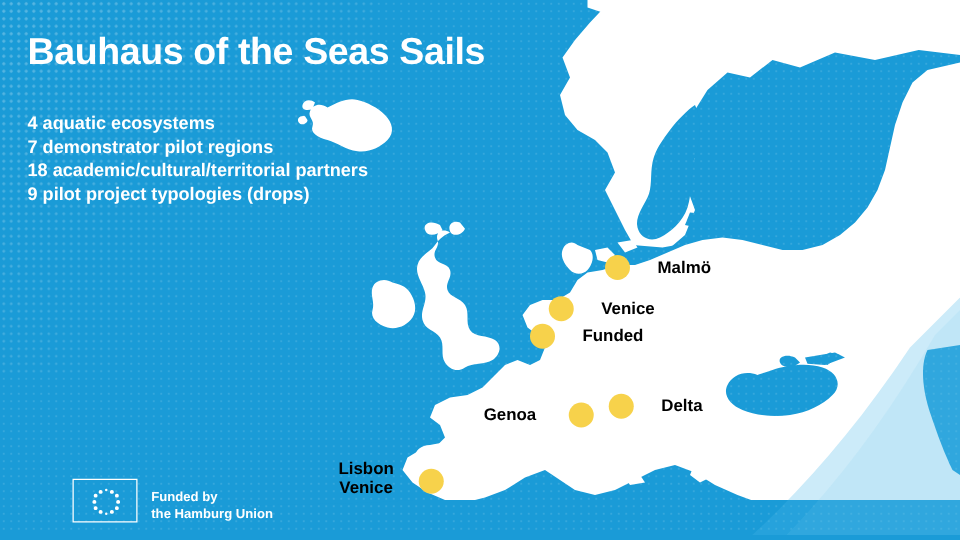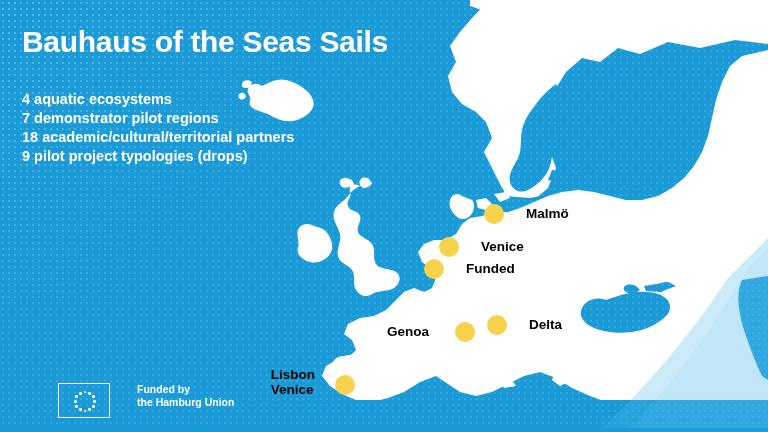--- a/index.html
+++ b/index.html
@@ -41,21 +41,21 @@
     font-stretch:condensed;
   }
   .facts{
     position:absolute;left:22px;top:90px;
     color:#ffffff;font-size:14.5px;font-weight:bold;line-height:19px;
   }
   .facts div{white-space:nowrap;}
   
   .eu{
     position:absolute;left:12px;top:383px;
-    display:flex;align-items:flex-start;gap:27px;padding-left:46px;
+    display:flex;align-items:flex-end;gap:11px;padding-left:46px;
   }
   .eu-flag{
     width:52px;height:35px;border:1.5px solid #ffffff;
     position:relative;box-sizing:border-box;
   }
   .eu-star{
     position:absolute;width:2.6px;height:2.6px;background:#ffffff;border-radius:50%;
   }
   .eu-text{
     color:#ffffff;font-size:10.5px;font-weight:bold;line-height:13px;
@@ -66,21 +66,21 @@
   .dot{
     position:absolute;border-radius:50%;background:#f7d24b;
     width:20px;height:20px;left:0;top:0;
   }
   .mlabel{
     position:absolute;color:#000000;font-size:13.5px;font-weight:bold;
     white-space:nowrap;line-height:15px;margin-left:16px;
   }
   .mlabel.right{left:26px;top:2px;}
   .mlabel.left{right:26px;top:2px;text-align:center;}
-  .mlabel.left2{right:20px;top:-8px;text-align:left;}
+  .mlabel.left2{right:20px;top:-8px;text-align:center;}
 </style>
 </head>
 <body>
 
 <div id="stage">
 
   <svg id="map" viewBox="0 0 768 432" preserveAspectRatio="none">
 
     <rect x="0" y="0" width="768" height="432" fill="#1a9bd7"></rect>
 

